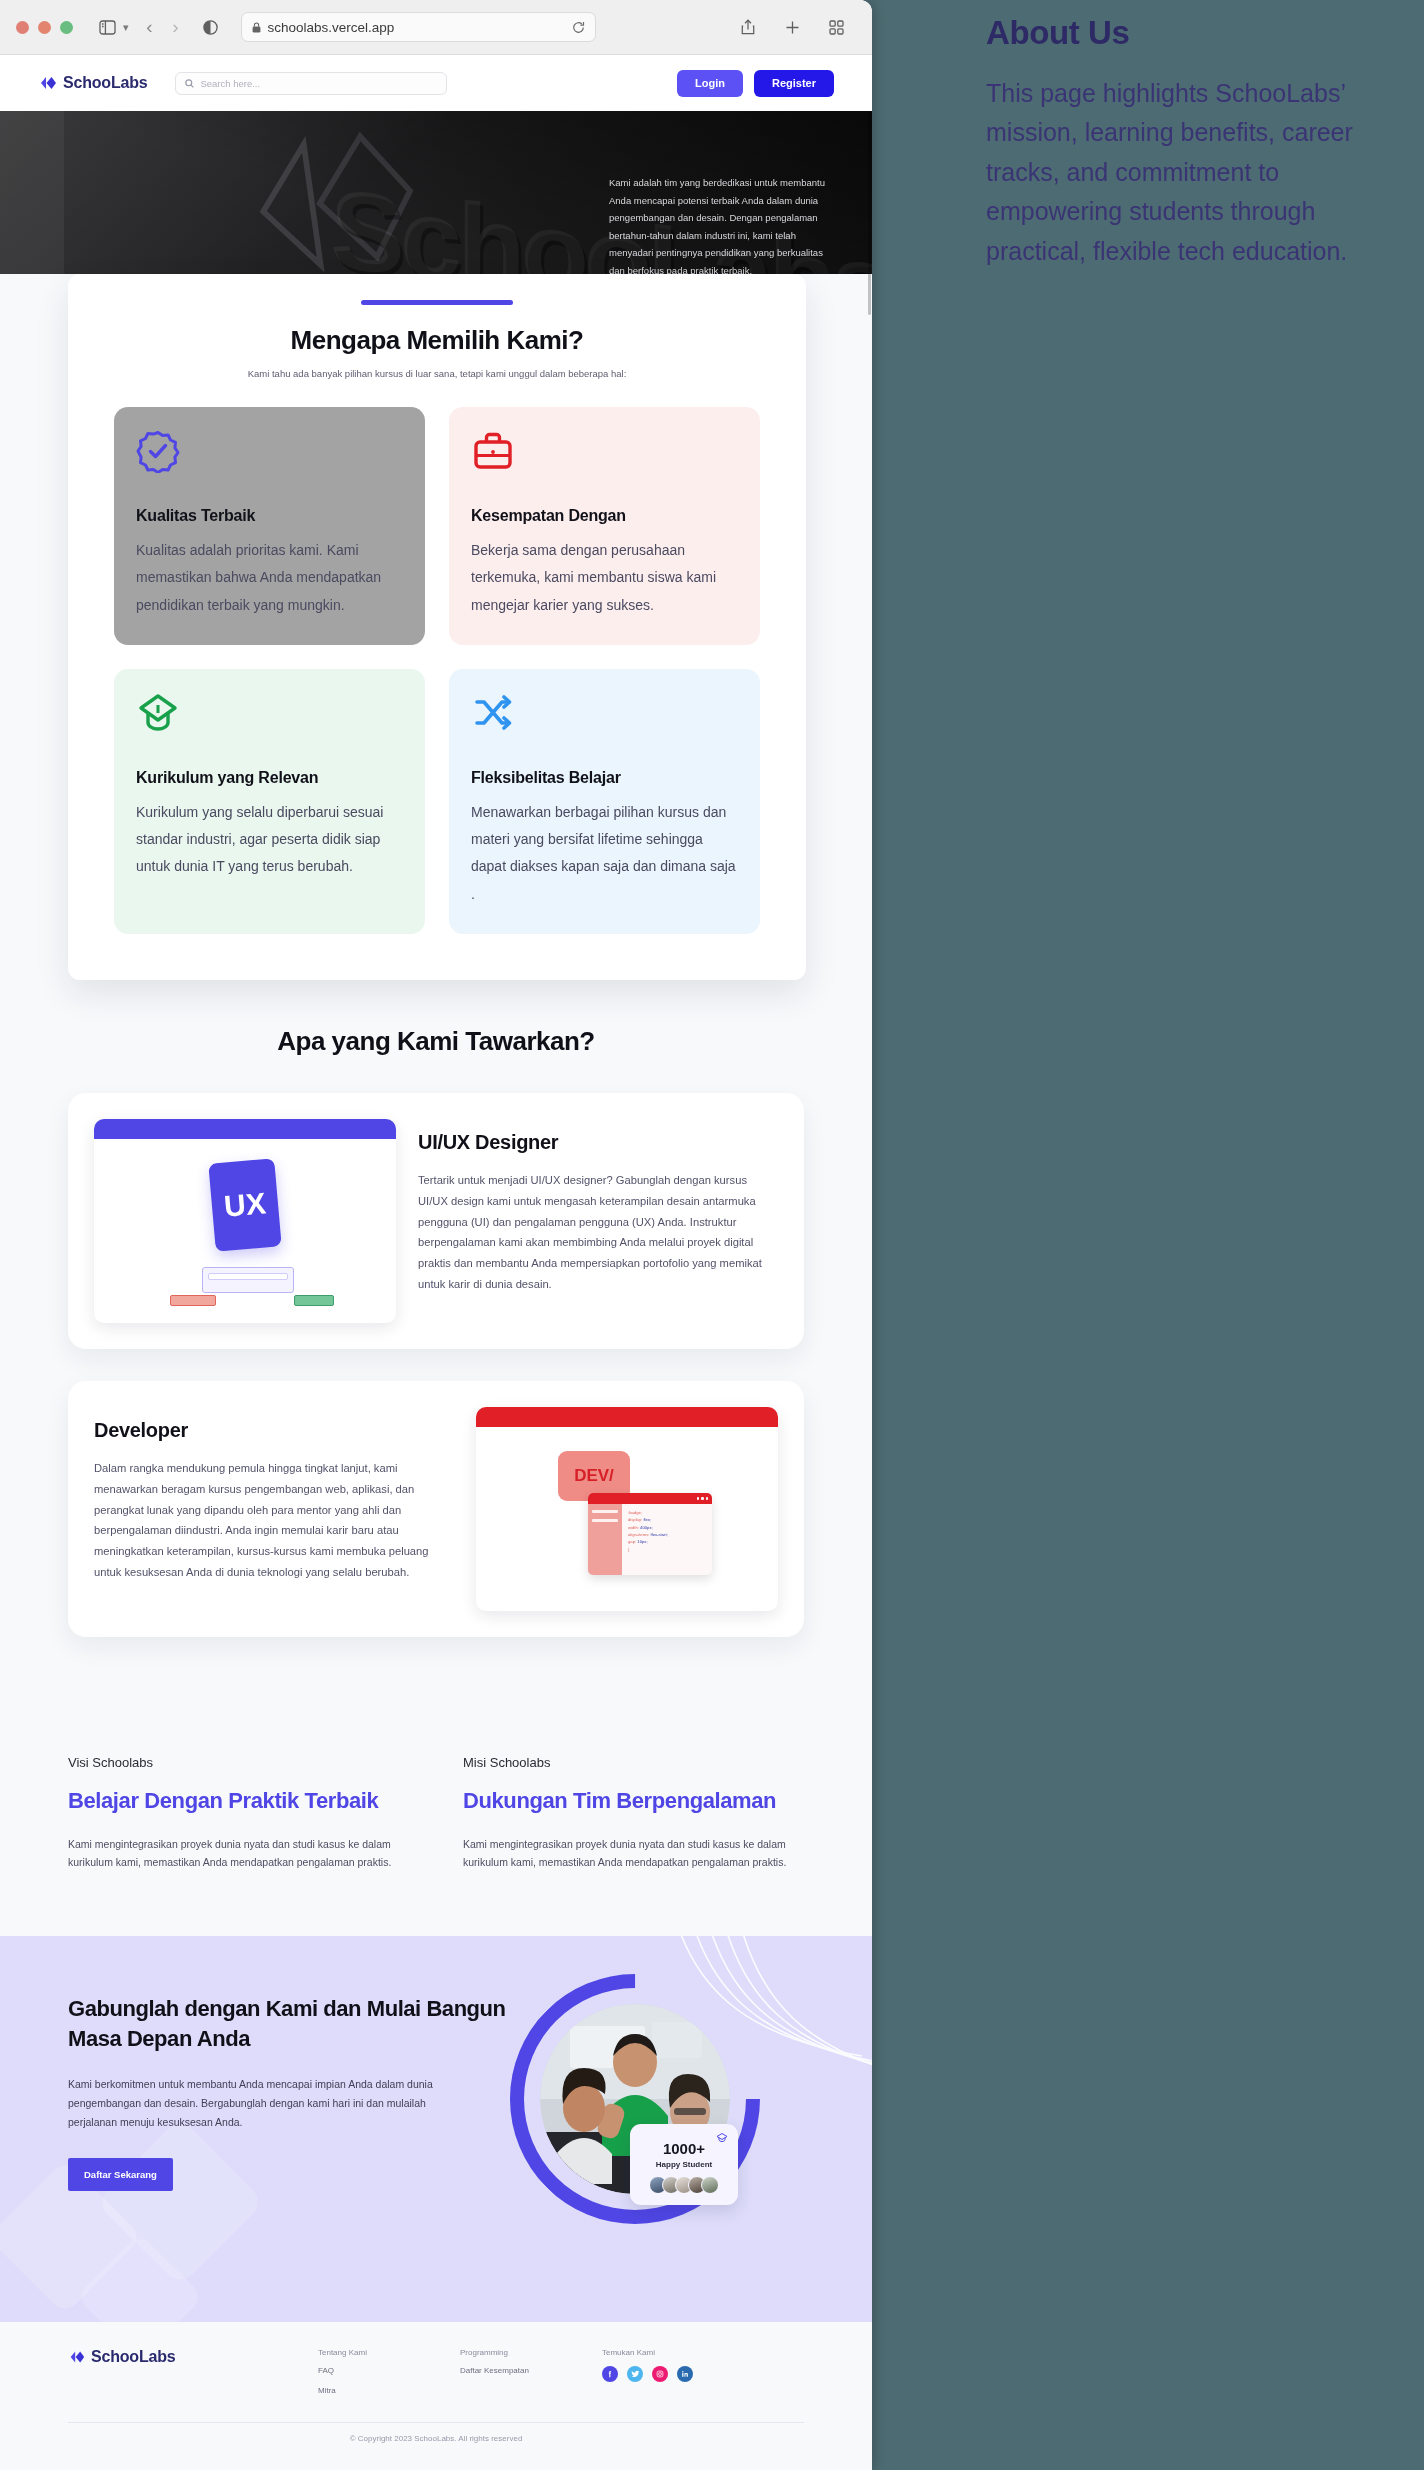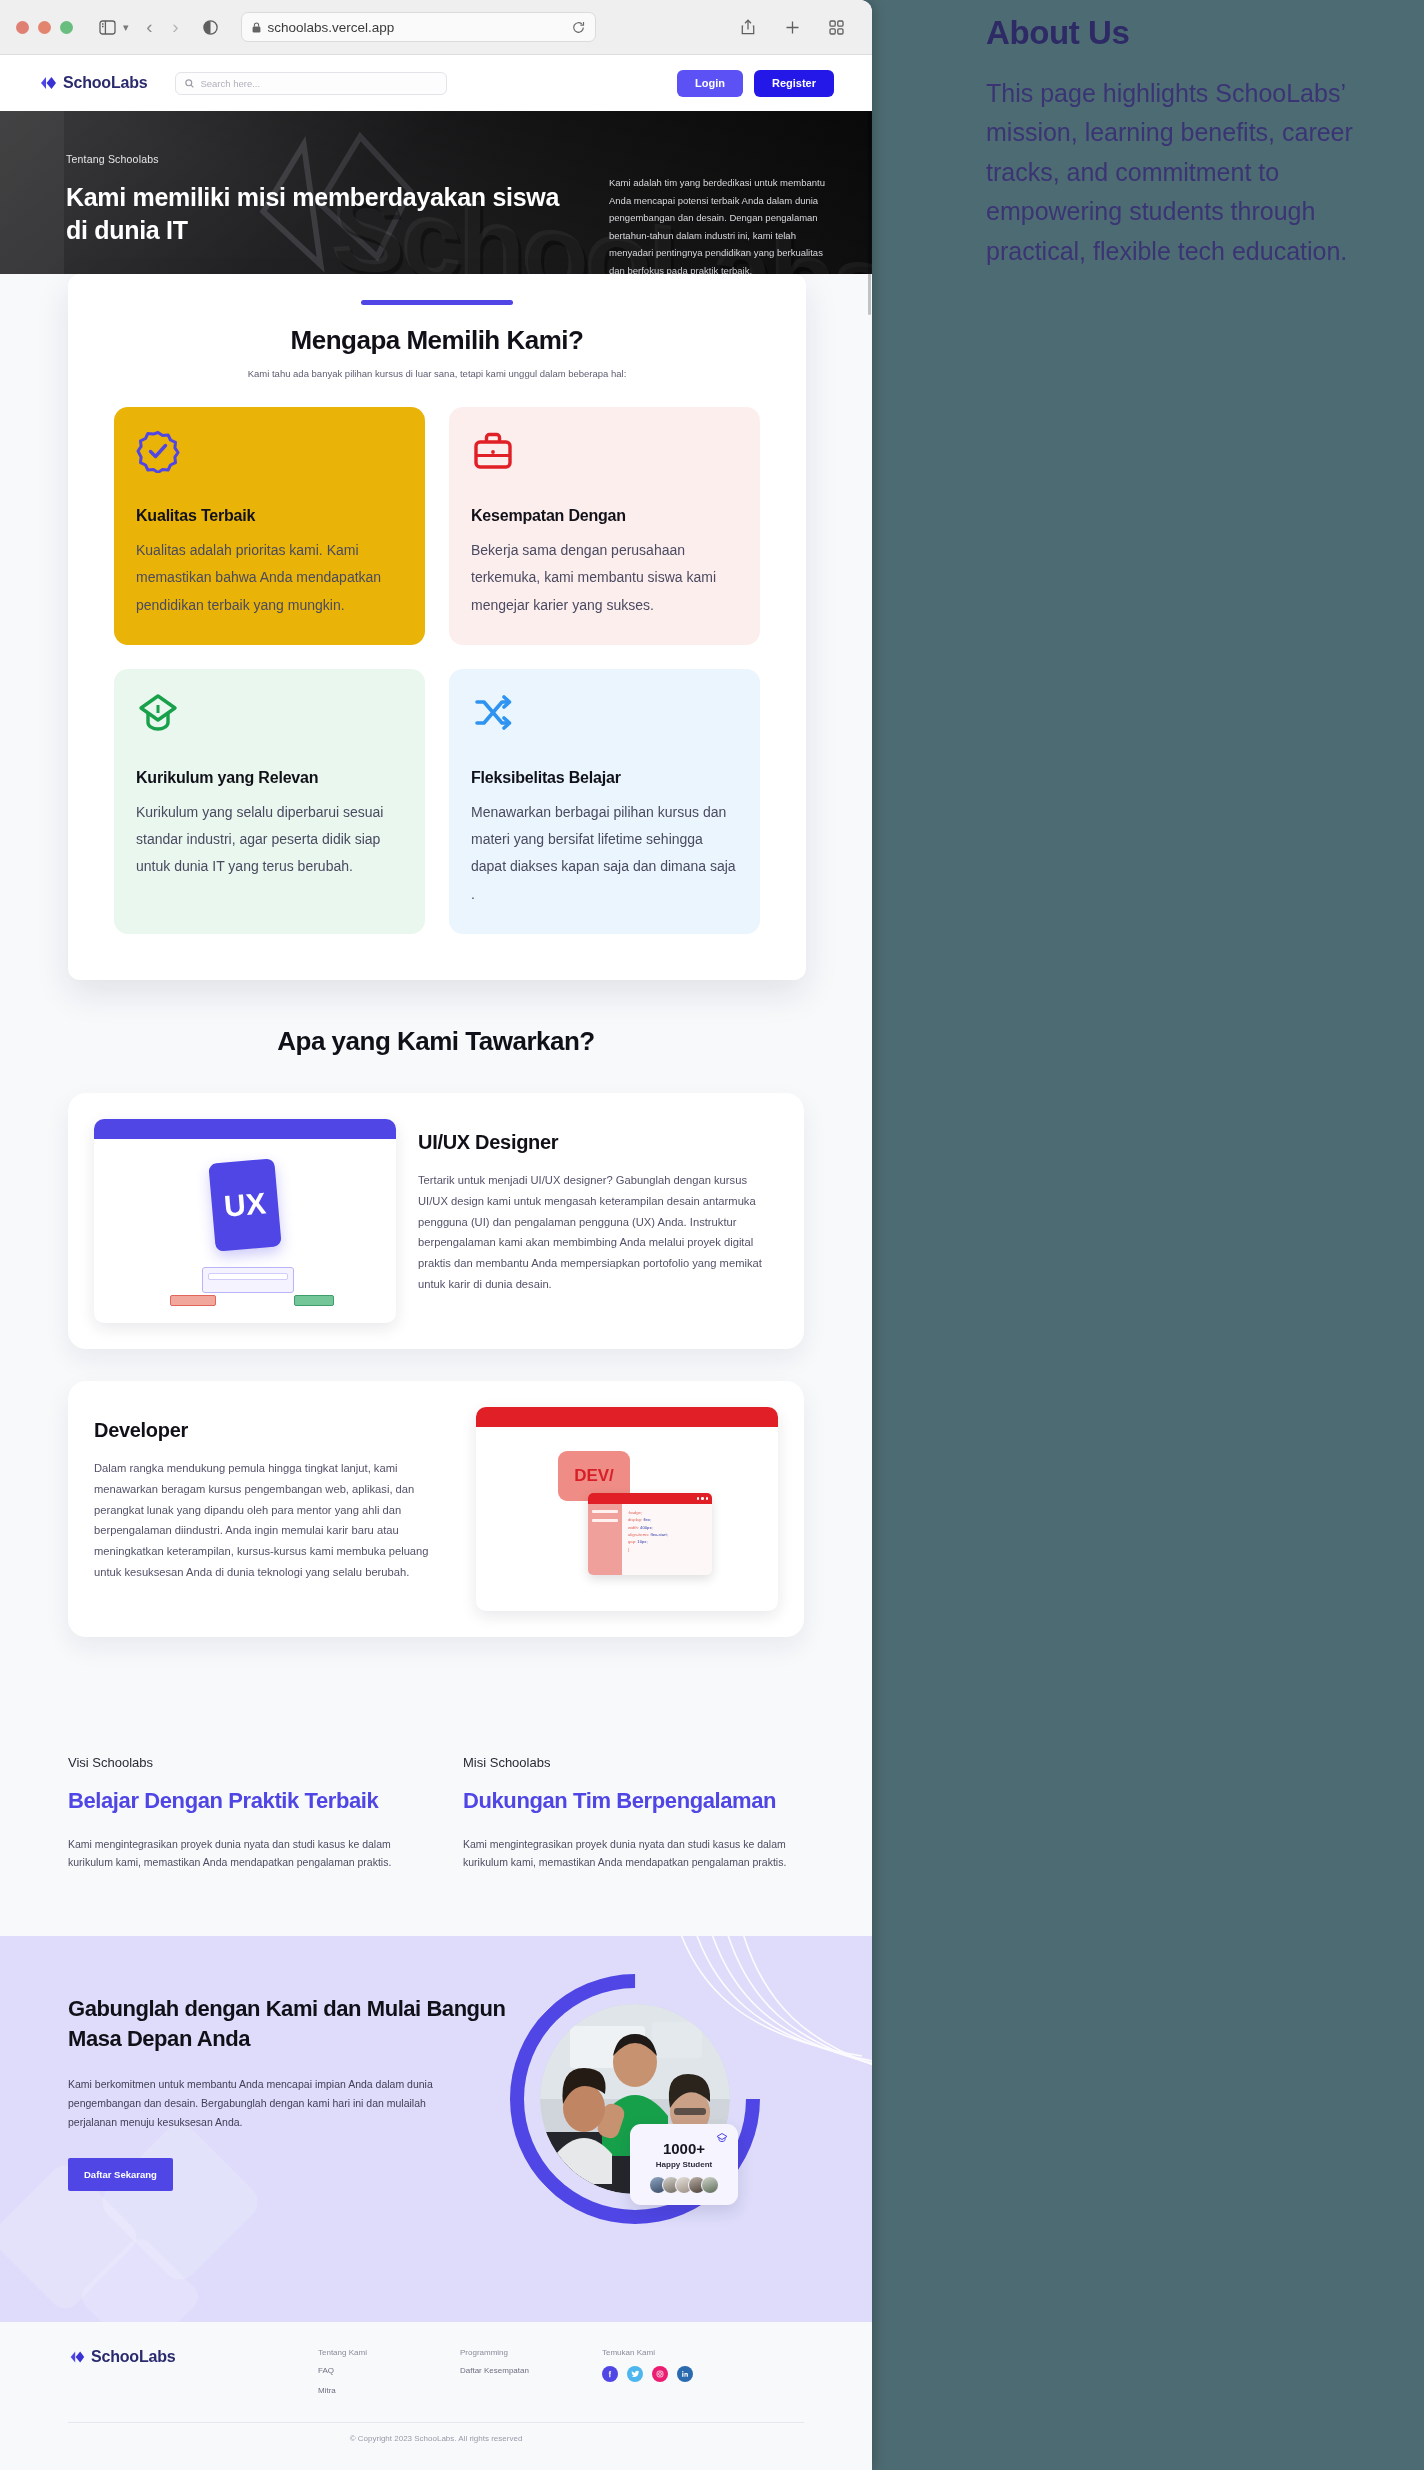--- a/index.html
+++ b/index.html
@@ -118,21 +118,21 @@
   .accentbar { width: 152px; height: 5px; background: #4f46e5; border-radius: 3px; margin: 0 auto 20px auto; }
   #why-card h3 { text-align: center; font-size: 26px; font-weight: 700; color: #101018; letter-spacing: -.5px; }
   #why-card .sub { text-align: center; font-size: 9.5px; color: #5d5d72; margin-top: 12px; margin-bottom: 28px; }
   .why-grid { display: grid; grid-template-columns: 1fr 1fr; gap: 24px; }
   .why-card {
     border-radius: 14px; padding: 22px 22px 26px 22px; min-height: 206px;
   }
   .why-card .ic { width: 44px; height: 44px; margin-bottom: 30px; }
   .why-card h4 { font-size: 16px; font-weight: 700; color: #11111a; margin-bottom: 12px; letter-spacing: -.2px; }
   .why-card p { font-size: 14px; line-height: 1.95; color: #4a4a60; }
-  .wc-indigo { background: #eab308; }
+  .wc-indigo { background: #a3a3a3; }
   .wc-red { background: #fdeeee; }
   .wc-green { background: #e9f7ee; }
   .wc-blue { background: #eaf5fd; }
 
   
   #offer { background: #f8f9fb; padding: 4px 0 60px 0; }
   #offer > h3 { text-align: center; font-size: 26px; font-weight: 700; color: #101018; letter-spacing: -.5px; margin-bottom: 36px; }
   .offer-card {
     margin: 0 68px 32px 68px; background: #fff; border-radius: 18px; padding: 26px;
     display: flex; gap: 22px; align-items: flex-start; box-shadow: 0 10px 26px rgba(25,25,60,.07);
@@ -323,24 +323,20 @@
     <div id="hero">
       <div class="leftstripe"></div>
       <div class="sheen"></div>
       <svg class="bigmark" viewBox="0 0 100 100">
         <path d="M14 50 L40 18 L40 82 Z" fill="none" stroke="#7e7e86" stroke-width="3"></path>
         <path d="M44 50 L70 18 L92 50 L70 82 Z" fill="none" stroke="#6f6f78" stroke-width="3"></path>
       </svg>
       <div class="bigword">SchooLabs</div>
       <div class="darkband"></div>
 
-      <div class="content">
-        <div class="eyebrow">Tentang Schoolabs</div>
-        <h2>Kami memiliki misi memberdayakan siswa di dunia IT</h2>
-      </div>
       <div class="desc">Kami adalah tim yang berdedikasi untuk membantu Anda mencapai potensi terbaik Anda dalam dunia pengembangan dan desain. Dengan pengalaman bertahun-tahun dalam industri ini, kami telah menyadari pentingnya pendidikan yang berkualitas dan berfokus pada praktik terbaik.</div>
     </div>
 
     <div id="why-wrap">
       <div id="why-card">
         <div class="accentbar"></div>
         <h3>Mengapa Memilih Kami?</h3>
         <div class="sub">Kami tahu ada banyak pilihan kursus di luar sana, tetapi kami unggul dalam beberapa hal:</div>
 
         <div class="why-grid">

